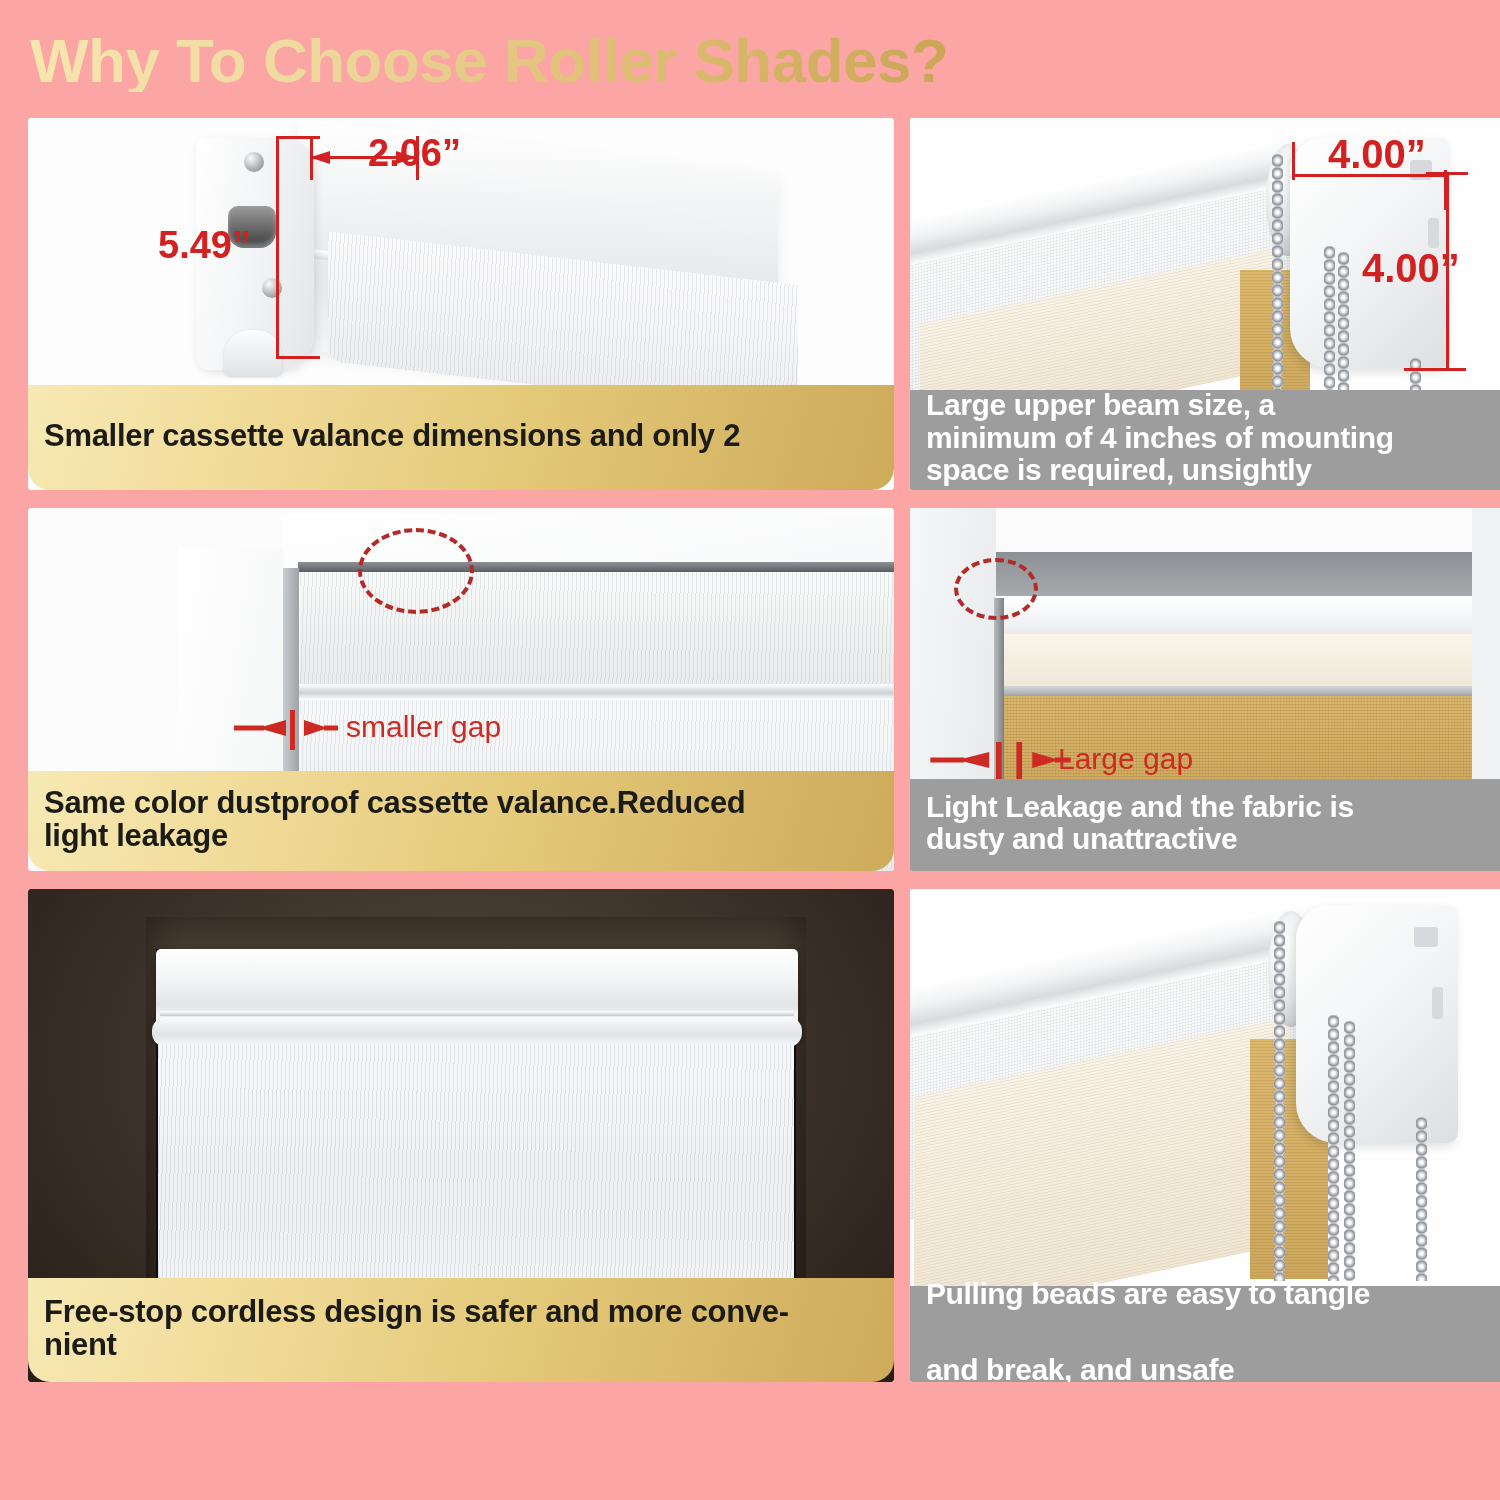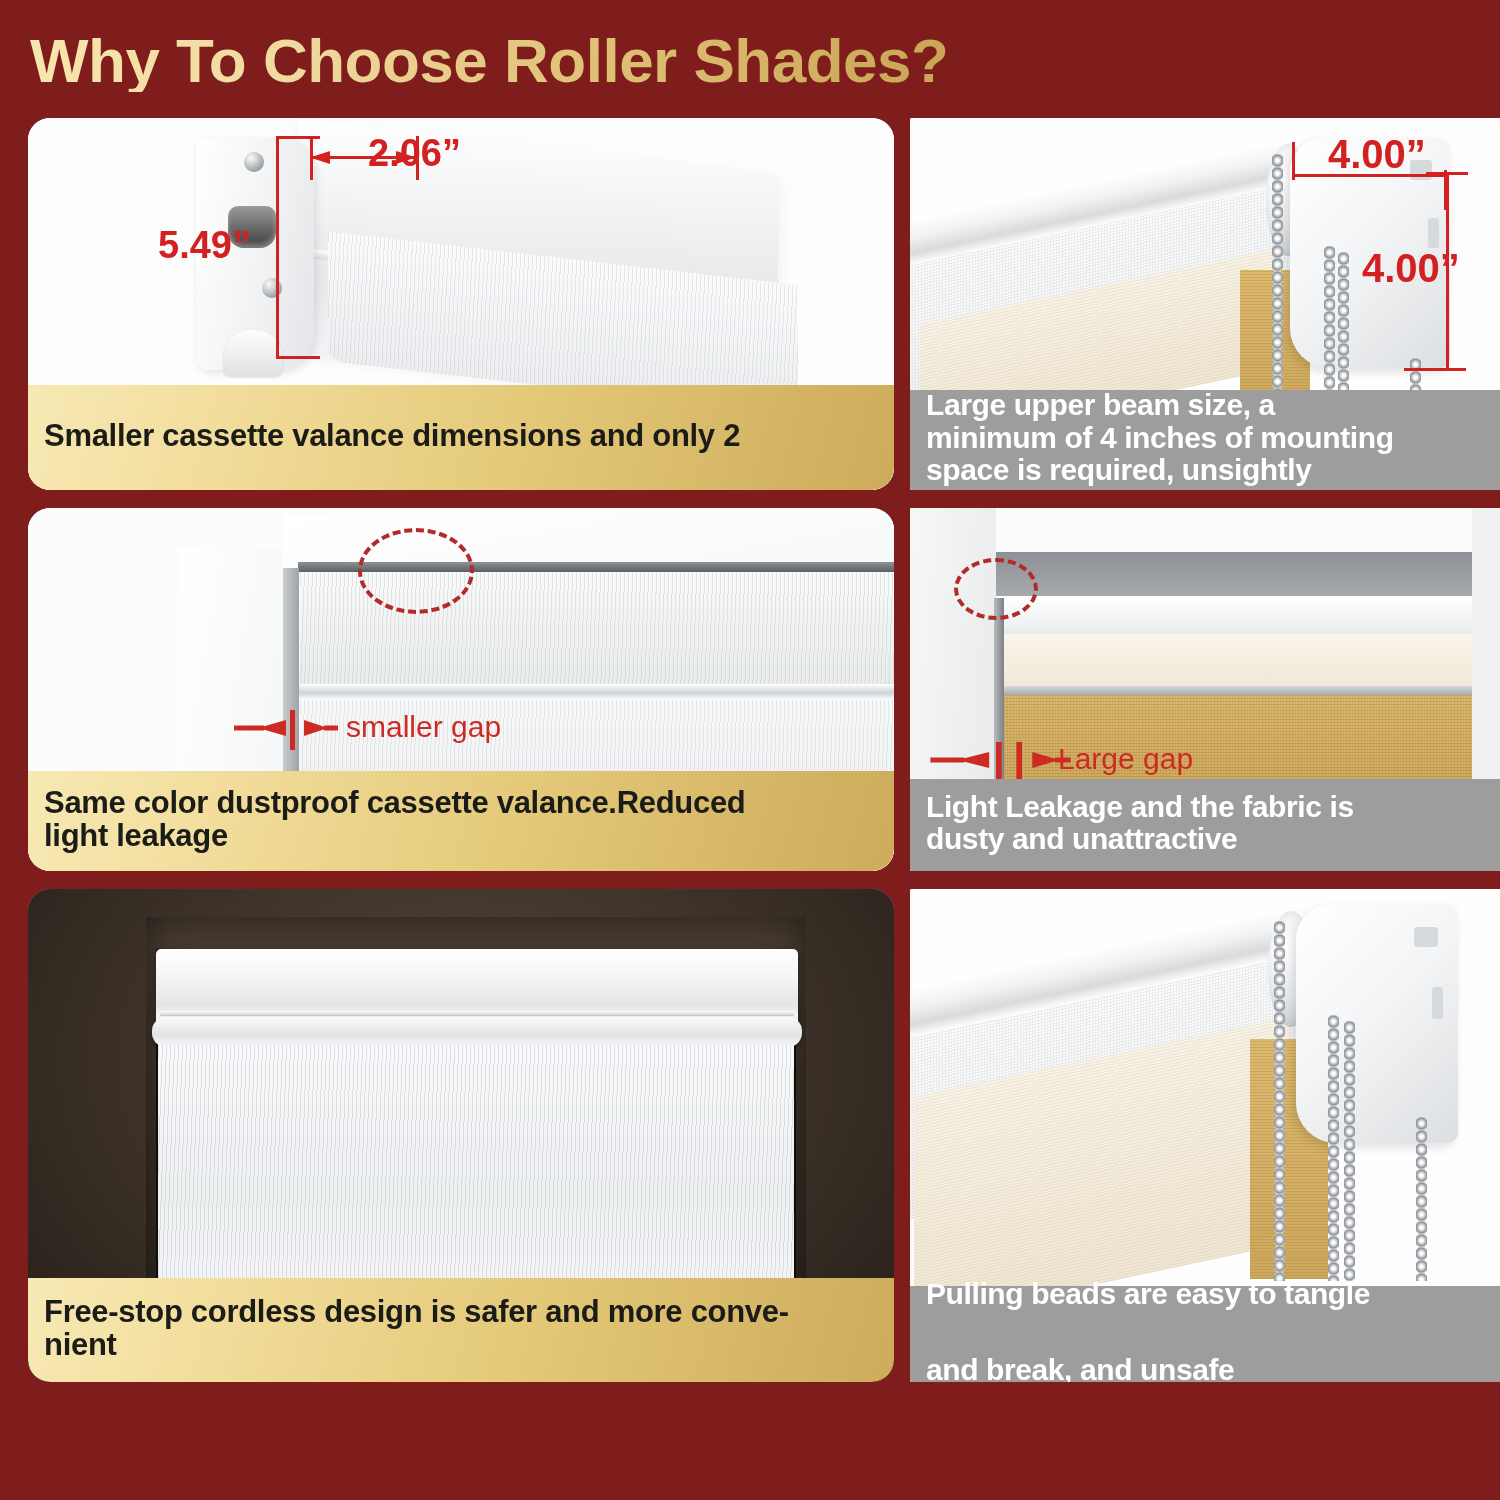--- a/index.html
+++ b/index.html
@@ -9,21 +9,21 @@
     height: 1500px;
     background: #2b2a28;
     font-family: "Liberation Sans", sans-serif;
     overflow: hidden;
   }
 
   #root {
     position: relative;
     width: 1500px;
     height: 1500px;
-    background: #7f1d1d;
+    background: #fca5a5;
   }
 
   
   .title-bar {
     position: absolute;
     left: 30px;
     top: 18px;
     width: 1440px;
     height: 86px;
     display: flex;
@@ -42,21 +42,21 @@
     text-shadow: none;
     font-family: "Liberation Sans", sans-serif;
   }
 
   
   .panel {
     position: absolute;
     overflow: hidden;
     background: #ffffff;
   }
-  .panel.left  { left: 28px;  width: 866px; border-radius: 22px; }
+  .panel.left  { left: 28px;  width: 866px; border-radius: 4px; }
   .panel.right { left: 910px; width: 636px; border-radius: 2px; }
 
   .row1 { top: 118px; height: 372px; }
   .row2 { top: 508px; height: 363px; }
   .row3 { top: 889px; height: 493px; }
 
   .panel .photo {
     position: absolute;
     inset: 0;
     overflow: hidden;

